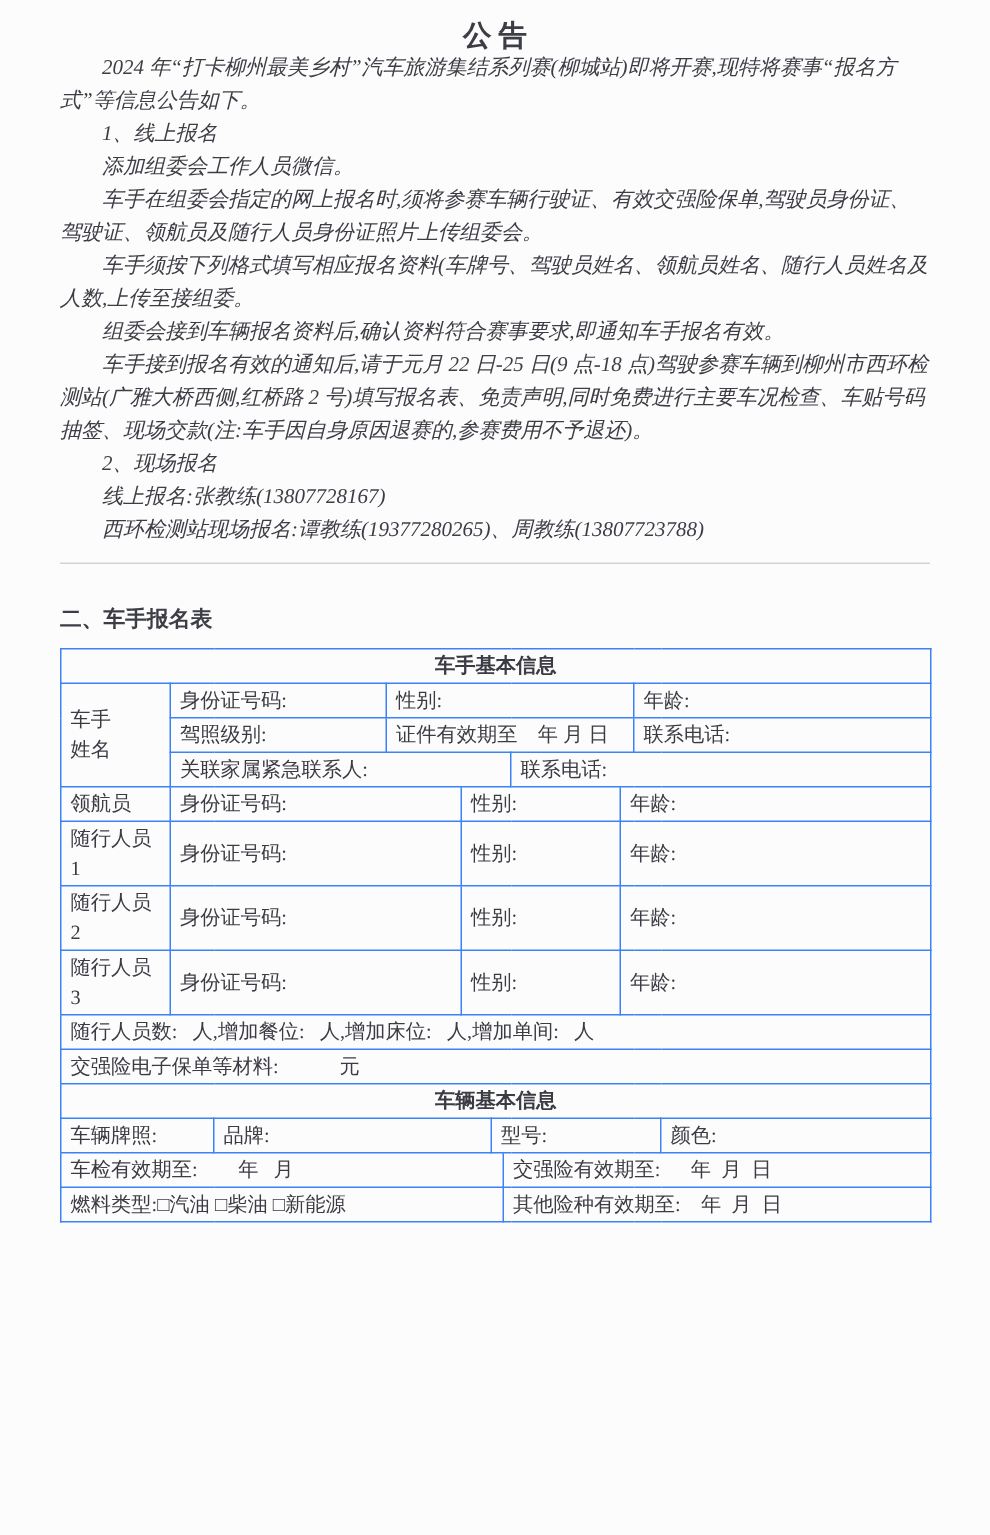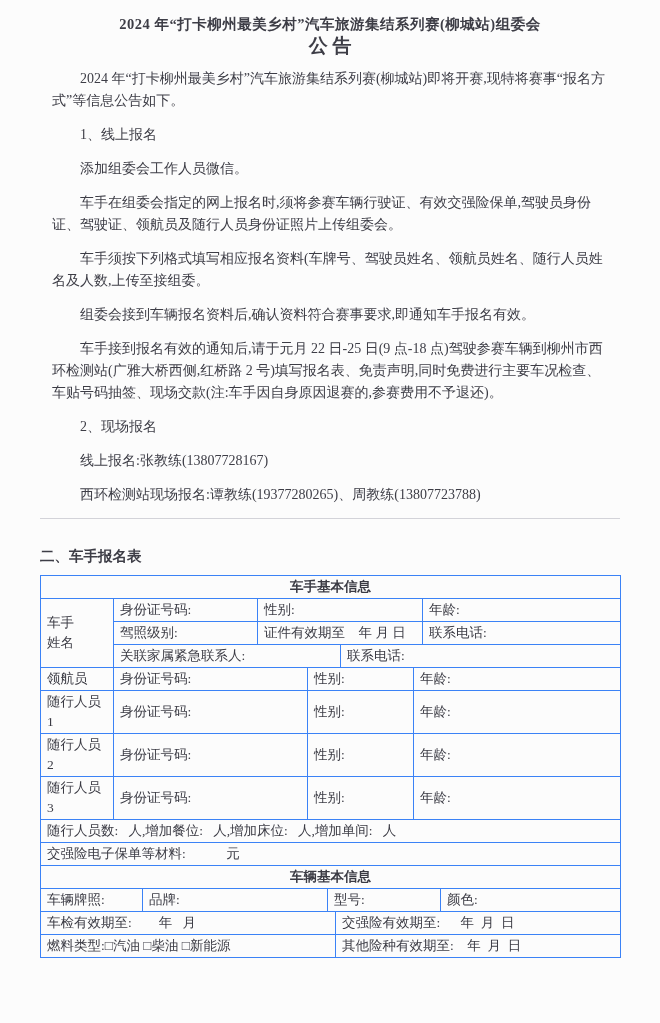--- a/index.html
+++ b/index.html
@@ -10,21 +10,21 @@
     color: #3d3d46;
     font-family: "Liberation Serif", "DejaVu Serif", serif;
     overflow: hidden;
   }
   .page { padding: 14px 40px 0 40px; }
 
   .title-line1 { font-size: 14.5px; font-weight: 700; text-align: center; line-height: 21px; letter-spacing: .5px; }
   .title-line2 { font-size: 19px; font-weight: 700; text-align: center; line-height: 21px; }
   .title-line3 { font-size: 14px; text-align: center; line-height: 21px; }
 
-  p.body { margin: 12px; font-size: 14px; line-height: 22px; text-indent: 2em; }
+  p.body { margin: 0; font-size: 14px; line-height: 22px; text-indent: 2em; font-style: italic; }
   .intro { margin-top: 22px; }
 
   .sec-heading { margin: 0; font-size: 14.5px; font-weight: 700; line-height: 22px; }
   .sec1-heading { margin-top: 30px; }
   .contacts { margin-top: 14px; }
   .sep { border: none; border-top: 1px solid #d3d3d9; margin: 10px 0 0 0; }
   .sec2-heading { margin-top: 26px; }
 
   table.form {
     width: 580px; margin-top: 8px;
@@ -40,21 +40,20 @@
     overflow: hidden;
   }
   td.hdr { text-align: center; font-weight: 700; }
   td.rspan { vertical-align: top; line-height: 24px; padding-top: 1px; }
 </style>
 </head>
 <body>
 
 <div class="page">
 
-  <div class="title-line1">2024 年“打卡柳州最美乡村”汽车旅游集结系列赛(柳城站)组委会</div>
   <div class="title-line2">公  告</div>
 
   <p class="body intro">2024 年“打卡柳州最美乡村”汽车旅游集结系列赛(柳城站)即将开赛,现特将赛事“报名方式”等信息公告如下。</p>
 
   <p class="body">1、线上报名</p>
   <p class="body">添加组委会工作人员微信。</p>
   <p class="body">车手在组委会指定的网上报名时,须将参赛车辆行驶证、有效交强险保单,驾驶员身份证、驾驶证、领航员及随行人员身份证照片上传组委会。</p>
   <p class="body">车手须按下列格式填写相应报名资料(车牌号、驾驶员姓名、领航员姓名、随行人员姓名及人数,上传至接组委。</p>
   <p class="body">组委会接到车辆报名资料后,确认资料符合赛事要求,即通知车手报名有效。</p>
   <p class="body">车手接到报名有效的通知后,请于元月 22 日-25 日(9 点-18 点)驾驶参赛车辆到柳州市西环检测站(广雅大桥西侧,红桥路 2 号)填写报名表、免责声明,同时免费进行主要车况检查、车贴号码抽签、现场交款(注:车手因自身原因退赛的,参赛费用不予退还)。</p>

